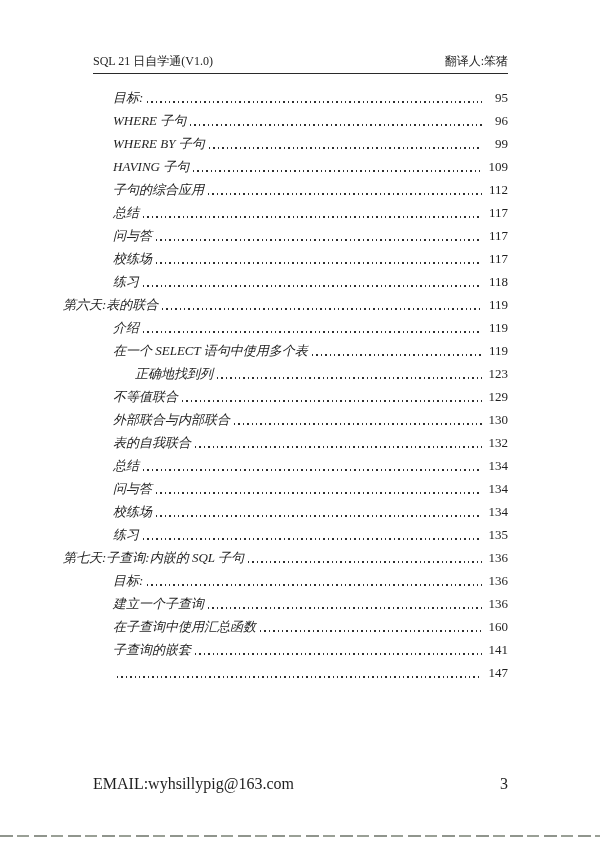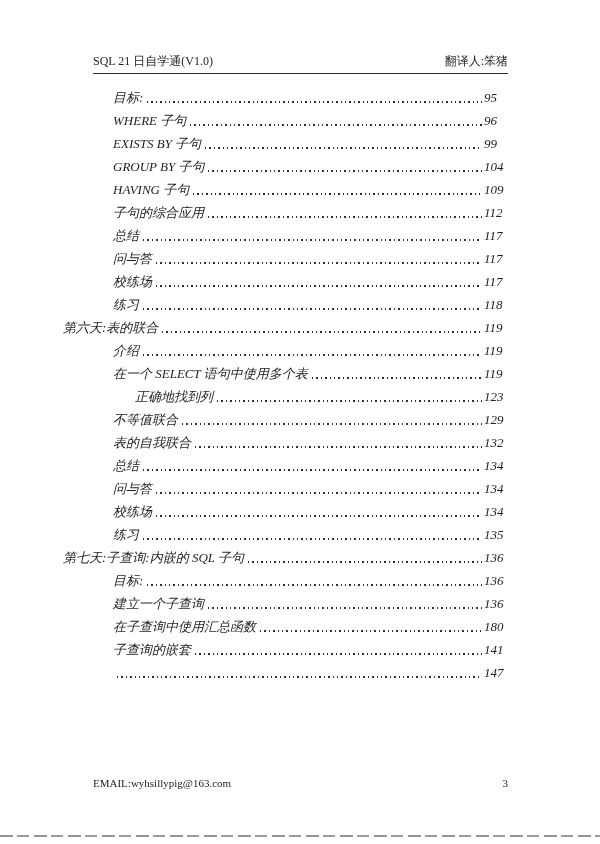--- a/index.html
+++ b/index.html
@@ -33,31 +33,31 @@
     white-space: nowrap;
   }
   .toc-row .label { flex: 0 0 auto; font-style: italic; }
   .toc-row .dots {
     flex: 1 1 auto;
     height: 1.4px;
     margin: 0 2px 4.5px 4px;
     background: repeating-linear-gradient(to right, #2e2e2e 0 1.4px, transparent 1.4px 4.4px);
   }
   .toc-row .pagenum {
-    flex: 0 0 auto; min-width: 24px; text-align: left; font-style: italic;
+    flex: 0 0 auto; min-width: 24px; text-align: right;
   }
   .toc-row.lvl1 { padding-left: 0; }
   .toc-row.lvl2 { padding-left: 50px; }
   .toc-row.lvl3 { padding-left: 72px; }
 
   
   .footer {
     position: absolute; left: 93px; right: 92px; top: 776px;
     display: flex; justify-content: space-between; align-items: baseline;
-    font-size: 11px; line-height: 15px;
+    font-size: 16px; line-height: 15px;
   }
 
   
   .page-break-line {
     position: absolute; left: 0; right: 0; top: 835px; height: 2px;
     background: repeating-linear-gradient(to right,
       #90958d 0 13px, transparent 13px 17px,
       #9aa096 17px 29px, transparent 29px 34px);
   }
 </style>
@@ -76,28 +76,23 @@
         <span class="label">目标:</span>
         <span class="dots"></span>
         <span class="pagenum">95</span>
       </div>
       <div class="toc-row lvl2">
         <span class="label">WHERE 子句</span>
         <span class="dots"></span>
         <span class="pagenum">96</span>
       </div>
       <div class="toc-row lvl2">
-        <span class="label">EXISTS BY 子句</span>
+        <span class="label">WHERE BY 子句</span>
         <span class="dots"></span>
         <span class="pagenum">99</span>
-      </div>
-      <div class="toc-row lvl2">
-        <span class="label">GROUP BY 子句</span>
-        <span class="dots"></span>
-        <span class="pagenum">104</span>
       </div>
       <div class="toc-row lvl2">
         <span class="label">HAVING 子句</span>
         <span class="dots"></span>
         <span class="pagenum">109</span>
       </div>
       <div class="toc-row lvl2">
         <span class="label">子句的综合应用</span>
         <span class="dots"></span>
         <span class="pagenum">112</span>
@@ -141,20 +136,25 @@
         <span class="label">正确地找到列</span>
         <span class="dots"></span>
         <span class="pagenum">123</span>
       </div>
       <div class="toc-row lvl2">
         <span class="label">不等值联合</span>
         <span class="dots"></span>
         <span class="pagenum">129</span>
       </div>
       <div class="toc-row lvl2">
+        <span class="label">外部联合与内部联合</span>
+        <span class="dots"></span>
+        <span class="pagenum">130</span>
+      </div>
+      <div class="toc-row lvl2">
         <span class="label">表的自我联合</span>
         <span class="dots"></span>
         <span class="pagenum">132</span>
       </div>
       <div class="toc-row lvl2">
         <span class="label">总结</span>
         <span class="dots"></span>
         <span class="pagenum">134</span>
       </div>
       <div class="toc-row lvl2">
@@ -183,21 +183,21 @@
         <span class="pagenum">136</span>
       </div>
       <div class="toc-row lvl2">
         <span class="label">建立一个子查询</span>
         <span class="dots"></span>
         <span class="pagenum">136</span>
       </div>
       <div class="toc-row lvl2">
         <span class="label">在子查询中使用汇总函数</span>
         <span class="dots"></span>
-        <span class="pagenum">180</span>
+        <span class="pagenum">160</span>
       </div>
       <div class="toc-row lvl2">
         <span class="label">子查询的嵌套</span>
         <span class="dots"></span>
         <span class="pagenum">141</span>
       </div>
       <div class="toc-row lvl2">
         <span class="dots"></span>
         <span class="pagenum">147</span>
       </div>

